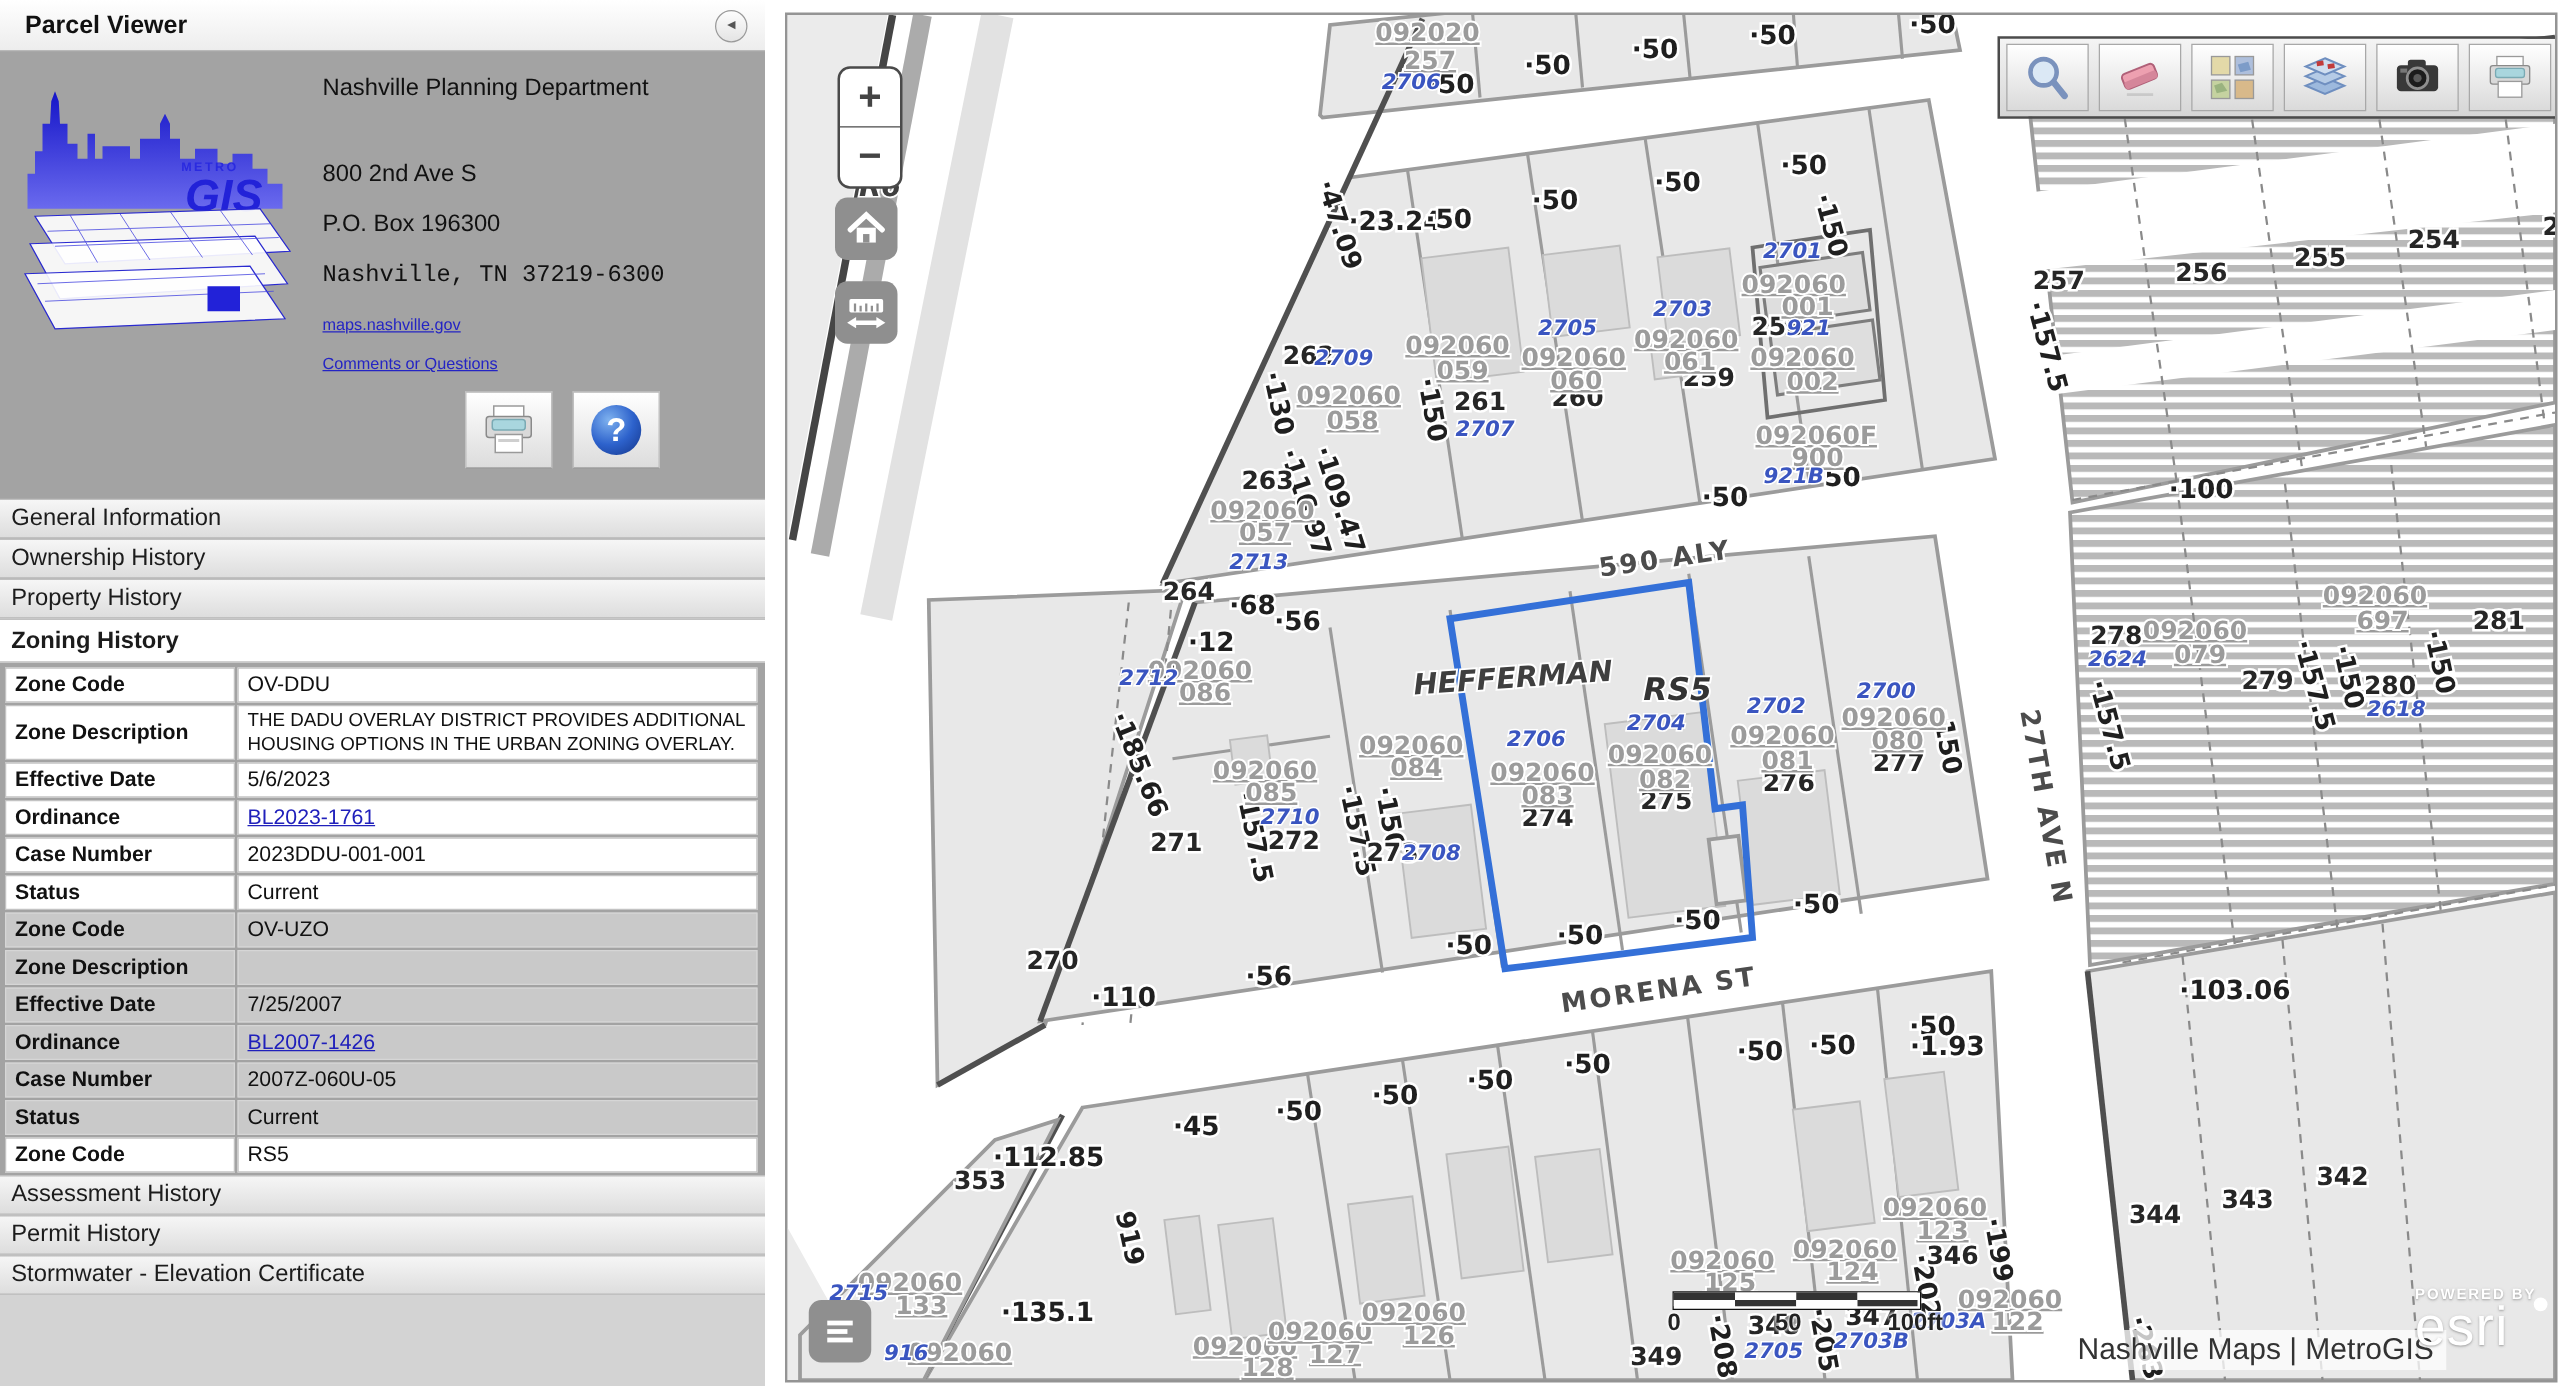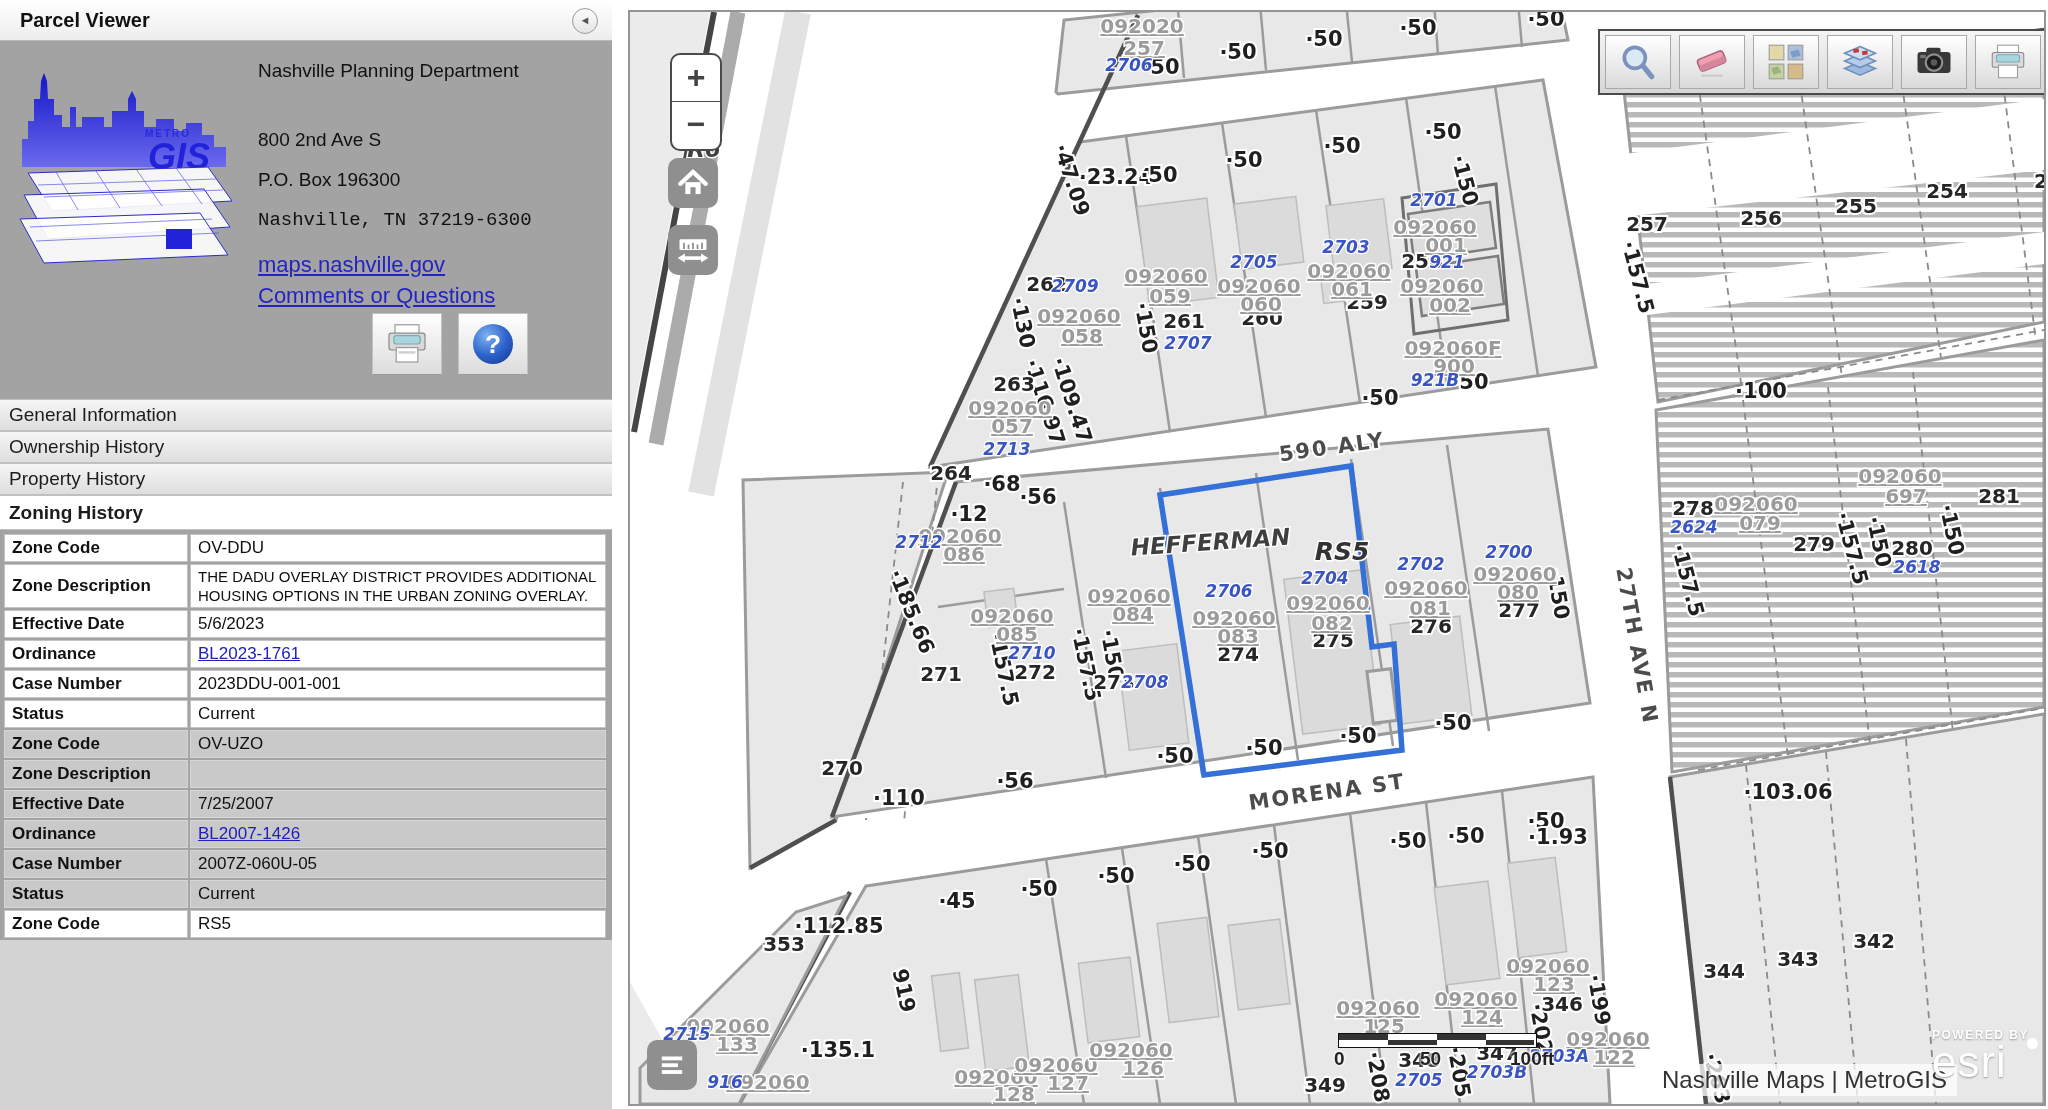--- a/index.html
+++ b/index.html
@@ -9,21 +9,21 @@
   .sidebar{position:absolute;left:0;top:0;width:612px;height:1109px;background:#a3a3a3;display:flex;flex-direction:column;}
   .sb-header{height:40px;background:linear-gradient(#ffffff,#ededed);border-bottom:1px solid #b9b9b9;position:relative;flex:0 0 auto;}
   .sb-title{font-size:20px;font-weight:bold;color:#111;padding:9px 0 0 20px;}
   .collapse-btn{position:absolute;right:14px;top:8px;width:24px;height:24px;border-radius:50%;border:1px solid #9a9a9a;background:linear-gradient(#fdfdfd,#e4e4e4);color:#555;font-size:11px;line-height:22px;text-align:center;cursor:pointer;}
   .org{position:relative;height:358px;flex:0 0 auto;}
   .logo{position:absolute;left:16px;top:28px;width:220px;height:196px;}
   .org-text{position:absolute;left:258px;top:18px;width:350px;font-size:19px;color:#111;}
   .org-name{line-height:23px;margin-bottom:14px;width:270px;}
   .org-line{position:absolute;left:0;}
   .org-l1{top:70px;} .org-l2{top:110px;} .org-l3{top:150px;font-family:Liberation Mono, monospace;}
-  .org-link{position:absolute;left:0;font-size:22px;color:#2424c4;text-decoration:underline;cursor:pointer;}
+  .org-link{position:absolute;left:0;font-size:13px;color:#2424c4;text-decoration:underline;cursor:pointer;}
   .org-lk1{top:193px;} .org-lk2{top:224px;}
   .icon-btn{position:absolute;width:68px;height:60px;background:linear-gradient(#ffffff,#dcdcdc);border:1px solid #c2c2c2;border-bottom-color:#9c9c9c;display:flex;align-items:center;justify-content:center;cursor:pointer;}
   .print-btn{left:114px;top:254px;} .help-btn{left:200px;top:254px;}
 
   .acc{margin-top:0;height:30px;line-height:30px;background:linear-gradient(#f6f6f6,#dddddd);border:1px solid #c0c0c0;border-left:none;border-right:none;font-size:19px;color:#1c1c1c;padding-left:9px;cursor:pointer;flex:0 0 auto;}
   .acc.active{background:#fff;font-weight:bold;height:33px;line-height:33px;}
 
   table.zoning{border-collapse:separate;border-spacing:2px;width:606px;margin:2px 0 0 2px;table-layout:fixed;}
   table.zoning td{border:1px solid #c3c3c3;background:#fff;font-size:17px;color:#111;padding:2px 7px;vertical-align:middle;line-height:22px;word-wrap:break-word;}
   table.zoning td.lbl{width:168px;font-weight:bold;}
@@ -206,20 +206,25 @@
           <tr class="g2">
             <td class="lbl">Status</td>
             <td>Current</td>
           </tr>
           <tr class="g1">
             <td class="lbl">Zone Code</td>
             <td>RS5</td>
           </tr>
         </tbody>
       </table>
+    <div id="acc-bottom">
+        <div class="acc">Assessment History</div>
+        <div class="acc">Permit History</div>
+        <div class="acc">Stormwater - Elevation Certificate</div>
+      </div>
     <div class="sb-fill"></div>
   </div>
 
   <div class="map">
     <svg class="world" viewBox="632 10 1414 1092" width="1414" height="1092" preserveAspectRatio="none">
       <defs>
         <pattern id="hatch" width="10" height="10" patternUnits="userSpaceOnUse">
           <rect width="10" height="10" fill="#ffffff"></rect>
           <rect width="10" height="5.5" fill="#b9b9b9"></rect>
         </pattern>

